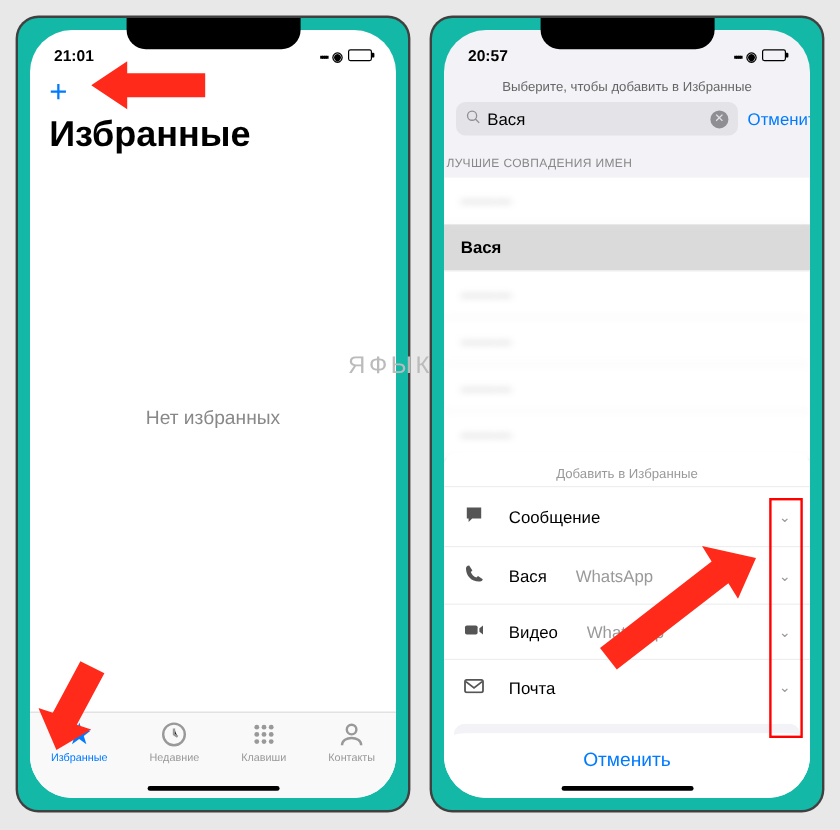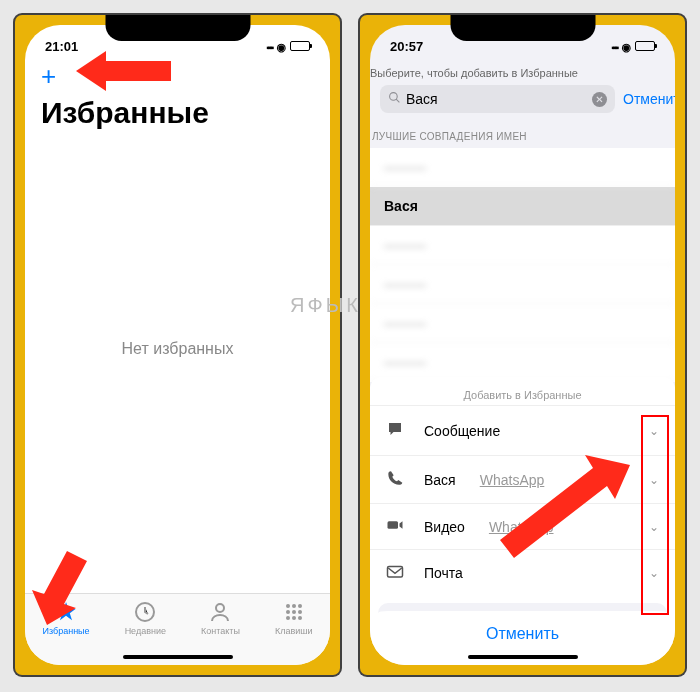--- a/index.html
+++ b/index.html
@@ -1,17 +1,17 @@
 <!DOCTYPE html>
 <html><head>
   <meta charset="utf-8">
   <style>
     * { margin: 0; padding: 0; box-sizing: border-box; font-family: -apple-system, "Helvetica Neue", Arial, sans-serif; }
     body { background: #e8e8e8; width: 700px; height: 692px; display: flex; gap: 20px; padding: 15px; position: relative; }
-    .phone { width: 325px; height: 660px; background: #eab308; border-radius: 7px; padding: 10px; position: relative; box-shadow: 0 0 0 2px #404040; }
+    .phone { width: 325px; height: 660px; background: #14b8a6; border-radius: 17px; padding: 10px; position: relative; box-shadow: 0 0 0 2px #404040; }
     .screen { width: 100%; height: 100%; background: #fff; border-radius: 35px; overflow: hidden; position: relative; }
     .notch { position: absolute; top: 0; left: 50%; transform: translateX(-50%); width: 145px; height: 26px; background: #000; border-radius: 0 0 16px 16px; z-index: 100; }
     .status-bar { display: flex; justify-content: space-between; align-items: center; padding: 8px 20px 0; height: 34px; font-size: 13px; font-weight: 600; }
     .status-right { display: flex; gap: 4px; align-items: center; }
     .signal::before { content: "▪▪▪▪"; letter-spacing: -2px; font-size: 10px; }
     .wifi::before { content: "◉"; font-size: 11px; }
     .battery { width: 20px; height: 10px; border: 1px solid #000; border-radius: 2px; position: relative; }
     .battery::after { content: ""; position: absolute; right: -3px; top: 2px; width: 2px; height: 4px; background: #000; border-radius: 0 1px 1px 0; }
     .battery-fill { width: 60%; height: 100%; background: #000; }
 
@@ -21,37 +21,37 @@
     .page-title { font-size: 30px; font-weight: 800; padding: 2px 16px 10px; }
     .empty-text { text-align: center; color: #888; font-size: 16px; margin-top: 200px; }
     .tab-bar { position: absolute; bottom: 0; left: 0; right: 0; height: 72px; border-top: 1px solid #ddd; display: flex; justify-content: space-around; padding-top: 6px; background: #f9f9f9; }
     .tab { display: flex; flex-direction: column; align-items: center; gap: 2px; color: #999; font-size: 9px; }
     .tab.active { color: #007aff; }
     .tab-icon { width: 24px; height: 24px; display: flex; align-items: center; justify-content: center; }
     .home-indicator { position: absolute; bottom: 6px; left: 50%; transform: translateX(-50%); width: 110px; height: 4px; background: #000; border-radius: 3px; }
 
     
     .right .screen { background: #f2f2f7; }
-    .picker-title { text-align: left; font-size: 11px; color: #666; padding: 8px 0 6px; }
+    .picker-title { text-align: center; font-size: 11px; color: #666; padding: 8px 0 6px; }
     .search-row { display: flex; align-items: center; padding: 0 10px 8px; gap: 8px; }
     .search-box { flex: 1; background: #e3e3e8; border-radius: 8px; padding: 6px 8px; display: flex; align-items: center; gap: 5px; font-size: 14px; }
     .search-box input { border: none; background: transparent; flex: 1; font-size: 14px; outline: none; }
     .clear-btn { width: 15px; height: 15px; background: #8e8e93; border-radius: 50%; color: #e3e3e8; font-size: 10px; display: flex; align-items: center; justify-content: center; }
     .cancel-link { color: #007aff; font-size: 14px; }
     .section-header { font-size: 10px; color: #888; padding: 10px 2px 6px; text-transform: uppercase; letter-spacing: 0.3px; }
     .contact-list { background: #fff; }
     .contact-row { padding: 11px 14px; border-bottom: 1px solid #eee; font-size: 14px; color: #000; }
     .contact-row.selected { background: #dadada; font-weight: 600; }
     .blur { filter: blur(3px); color: #999; }
 
     .action-sheet { position: absolute; bottom: 0; left: 0; right: 0; background: #fff; border-radius: 12px 12px 0 0; padding-top: 6px; }
     .sheet-title { text-align: center; font-size: 11px; color: #999; padding: 6px 0 4px; }
     .action-row { display: flex; align-items: center; padding: 14px 16px; border-top: 1px solid #eee; font-size: 14px; gap: 20px; position: relative; }
     .action-icon { width: 18px; text-align: center; color: #555; }
-    .action-sub { color: #999; margin-left: 4px; text-decoration: underline; }
+    .action-sub { color: #999; margin-left: 4px; }
     .chevron { position: absolute; right: 16px; color: #999; font-size: 12px; }
     .sheet-cancel { margin: 8px; background: #fff; border-radius: 10px; text-align: center; padding: 14px; color: #007aff; font-size: 16px; font-weight: 500; border-top: 8px solid #f2f2f7; }
     .red-box { position: absolute; border: 2px solid #f00; }
     .arrow { position: absolute; z-index: 200; }
     .arrow svg { display: block; }
     .watermark { position: absolute; top: 280px; left: 290px; font-size: 20px; color: #bbb; letter-spacing: 3px; z-index: 300; pointer-events: none; margin-top: 14px; }
   </style>
 </head>
 <body>
 
@@ -80,48 +80,48 @@
         <span>Избранные</span>
       </div>
       <div class="tab">
         <span class="tab-icon">
           <svg width="24" height="24" viewBox="0 0 24 24">
               <circle cx="12" cy="12" r="9" fill="none" stroke="#999" stroke-width="2"></circle>
               <path stroke="#999" stroke-width="2" d="M12 7v5l3 2"></path>
             </svg>
         </span>
         <span>Недавние</span>
-      </div>
-      <div class="tab">
-        <span class="tab-icon">
-          <svg width="24" height="24" viewBox="0 0 24 24">
-              <circle cx="12" cy="8" r="4" fill="none" stroke="#999" stroke-width="2"></circle>
-              <path fill="none" stroke="#999" stroke-width="2" d="M4 21c0-4 4-6 8-6s8 2 8 6"></path>
-            </svg>
-        </span>
-        <span>Контакты</span>
       </div>
       <div class="tab">
         <span class="tab-icon">
           <svg width="24" height="24" viewBox="0 0 24 24">
               <g fill="#999">
                 <circle cx="6" cy="6" r="2"></circle>
                 <circle cx="12" cy="6" r="2"></circle>
                 <circle cx="18" cy="6" r="2"></circle>
                 <circle cx="6" cy="12" r="2"></circle>
                 <circle cx="12" cy="12" r="2"></circle>
                 <circle cx="18" cy="12" r="2"></circle>
                 <circle cx="6" cy="18" r="2"></circle>
                 <circle cx="12" cy="18" r="2"></circle>
                 <circle cx="18" cy="18" r="2"></circle>
               </g>
             </svg>
         </span>
         <span>Клавиши</span>
       </div>
+      <div class="tab">
+        <span class="tab-icon">
+          <svg width="24" height="24" viewBox="0 0 24 24">
+              <circle cx="12" cy="8" r="4" fill="none" stroke="#999" stroke-width="2"></circle>
+              <path fill="none" stroke="#999" stroke-width="2" d="M4 21c0-4 4-6 8-6s8 2 8 6"></path>
+            </svg>
+        </span>
+        <span>Контакты</span>
+      </div>
     </div>
     <div class="home-indicator"></div>
   </div>
 </div>
 
 <div class="phone right">
   <div class="notch"></div>
   <div class="screen">
     <div class="status-bar">
       <span>20:57</span>

